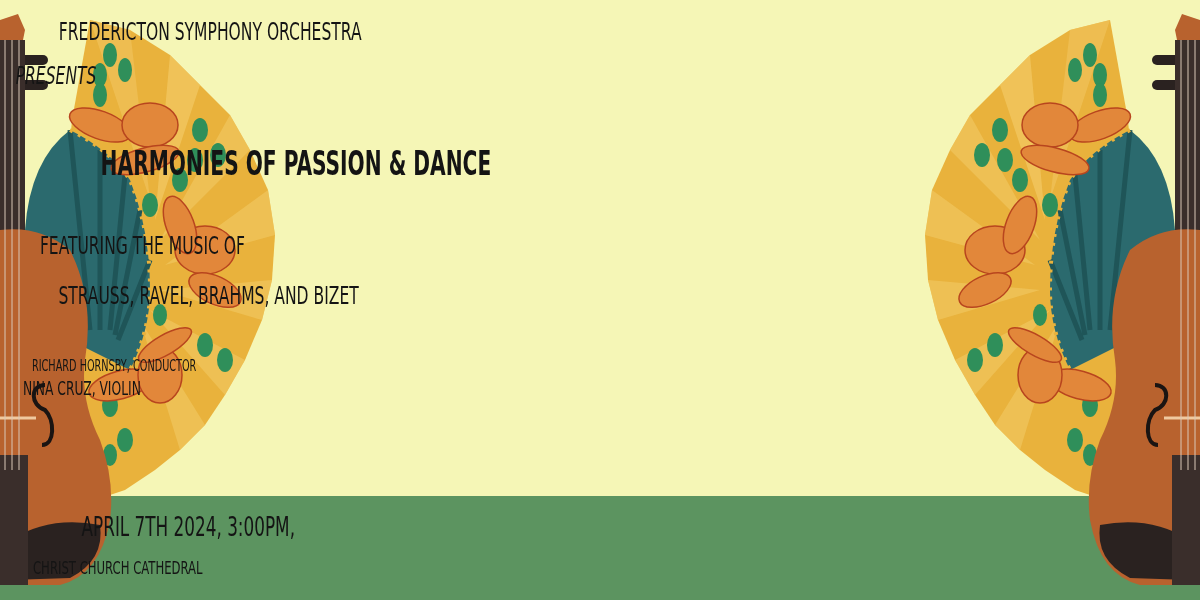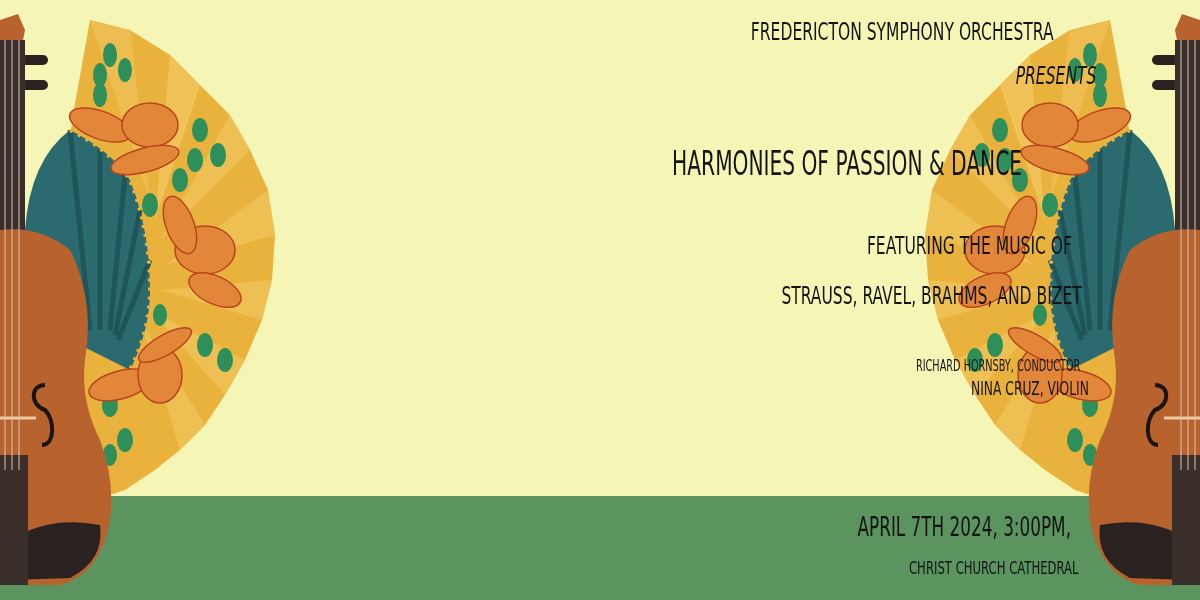--- a/index.html
+++ b/index.html
@@ -4,33 +4,33 @@
   <style>
     html, body { margin: 0; padding: 0; }
     body {
       width: 1200px; height: 600px; overflow: hidden; position: relative;
       background: #f5f6b6;
       font-family: "Liberation Sans", "DejaVu Sans", sans-serif;
     }
     .top-bg { position: absolute; left: 0; top: 0; width: 1200px; height: 496px; background: #f5f6b6; }
     .bottom-band { position: absolute; left: 0; top: 496px; width: 1200px; height: 104px; background: #5c9460; }
     .text {
-      position: absolute; left: 0; width: 1112px; text-align: right; color: #141414;
+      position: absolute; left: 0; width: 1112px; text-align: left; color: #141414;
       font-family: "DejaVu Sans", sans-serif; font-stretch: condensed;
       text-transform: uppercase; letter-spacing: 0px; white-space: nowrap;
     }
     .condensed { display: inline-block; transform-origin: center; }
     .t-org { top: 18px; font-size: 24px; }
     .t-presents { top: 62px; font-size: 24px; font-style: italic; }
-    .t-title { top: 143px; font-size: 34px; font-weight: normal; }
+    .t-title { top: 143px; font-size: 34px; font-weight: bold; }
     .t-featuring { top: 232px; font-size: 24px; }
-    .t-composers { top: 282px; font-size: 24px; padding-left: 28px; }
+    .t-composers { top: 282px; font-size: 24px; }
     .t-conductor { top: 357px; font-size: 15px; }
     .t-soloist { top: 377px; font-size: 19px; }
-    .t-date { top: 512px; font-size: 26px; }
+    .t-date { top: 512px; font-size: 26px; padding-left: 40px; }
     .t-venue { top: 557px; font-size: 18px; }
     .art { position: absolute; top: 0; width: 300px; height: 600px; }
     .art-left { left: 0; }
     .art-right { right: 0; transform: scaleX(-1); }
     svg { display: block; }
   </style>
 </head>
 <body>
 
 <div class="top-bg"></div>

